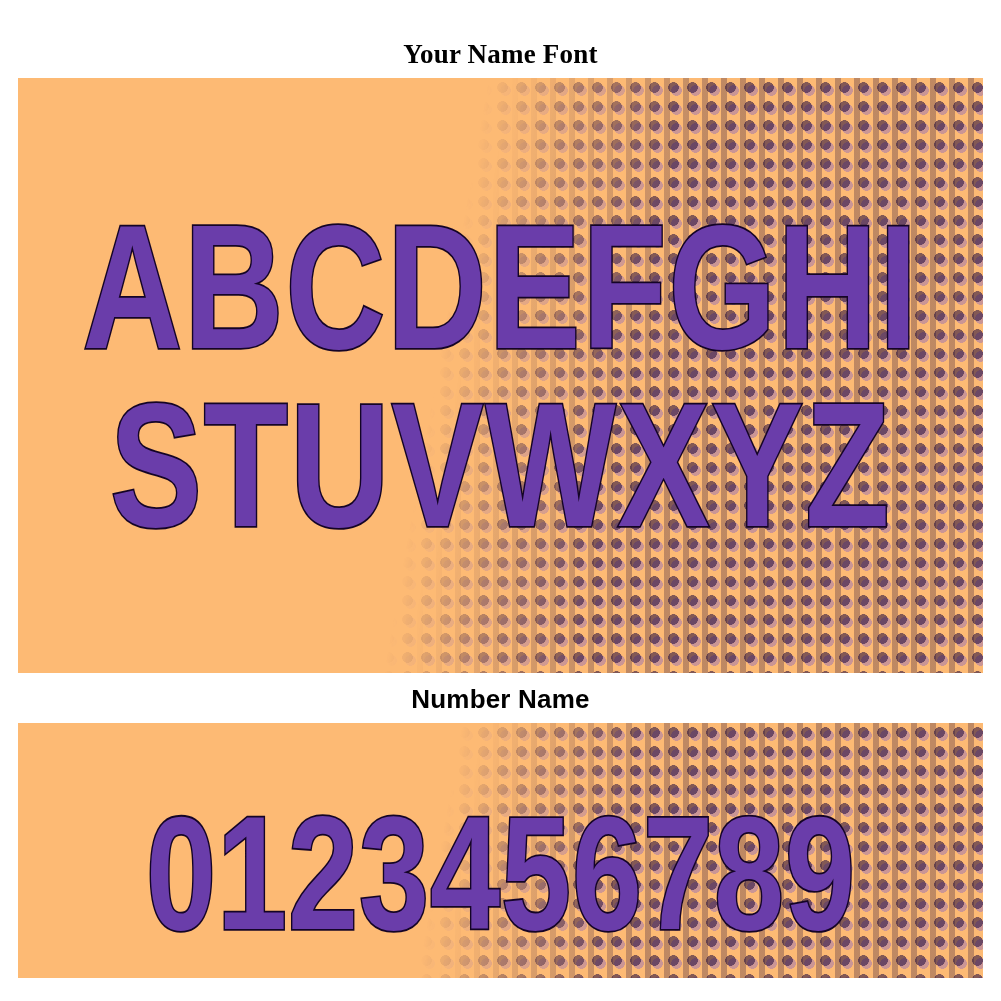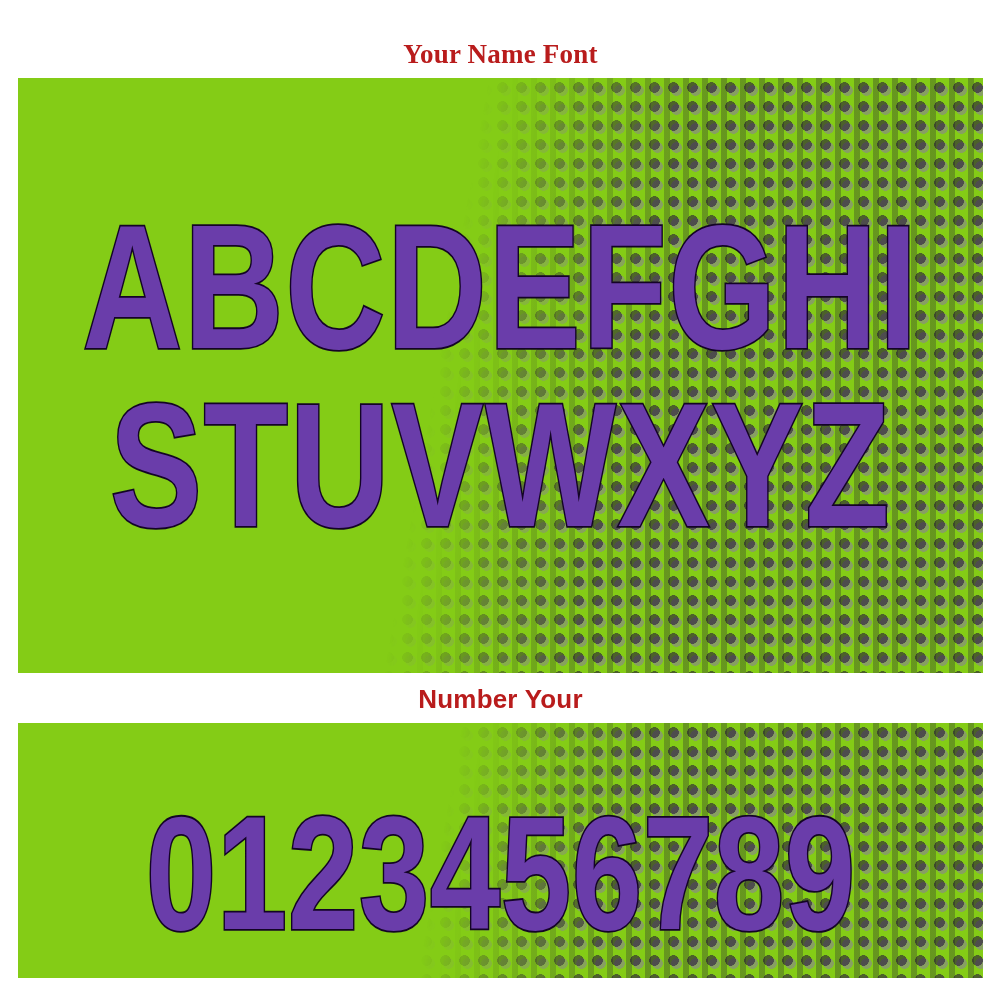--- a/index.html
+++ b/index.html
@@ -14,21 +14,21 @@
     background: #ffffff;
     overflow: hidden;
     font-family: "Liberation Sans", sans-serif;
   }
 
   
   .panel {
     position: absolute;
     left: 18px;
     width: 965px;
-    background-color: #84cc16;
+    background-color: #fdba74;
     overflow: hidden;
   }
   .panel .texture {
     position: absolute;
     inset: 0;
     background-image:
       radial-gradient(circle at 50% 50%, rgba(30,8,60,0.55) 38%, rgba(30,8,60,0) 41%),
       radial-gradient(circle at 50% 50%, rgba(140,105,190,0.45) 38%, rgba(140,105,190,0) 41%);
     background-size: 19px 19px, 19px 19px;
     background-position: 0px 0px, 3px 3px;
@@ -49,21 +49,21 @@
 
   
   .label-bar {
     position: absolute;
     left: 18px;
     width: 965px;
     background: #ffffff;
     display: flex;
     align-items: center;
     justify-content: center;
-    color: #b91c1c;
+    color: #000000;
     font-weight: bold;
     letter-spacing: 0.2px;
   }
   #label-name   { top: 31px;  height: 47px; font-size: 27px; font-family: "Liberation Serif", serif; }
   #label-number { top: 676px; height: 47px; font-size: 26px; }
 
   
   .glyph-rows {
     position: absolute;
     inset: 0;
@@ -134,16 +134,16 @@
     <div class="texture"></div>
     <div class="texture2"></div>
     <div class="glyph-rows">
       <div class="glyph-row">
         <span class="glyph">0123456789</span>
       </div>
     </div>
   </div>
 
   <div class="label-bar" id="label-name">Your Name Font</div>
-  <div class="label-bar" id="label-number">Number Your</div>
+  <div class="label-bar" id="label-number">Number Name</div>
 
   <div class="outer-border"></div>
 </div>
 
 </body></html>

